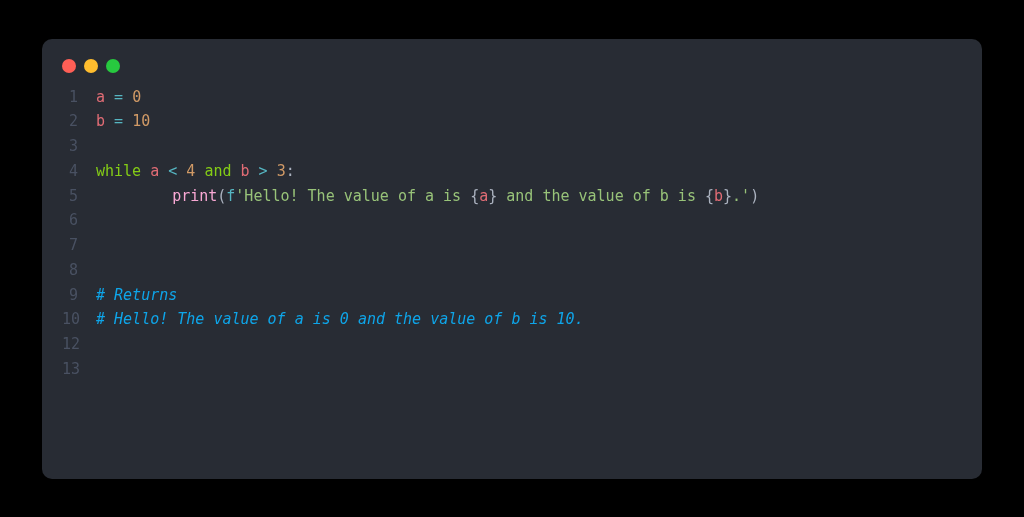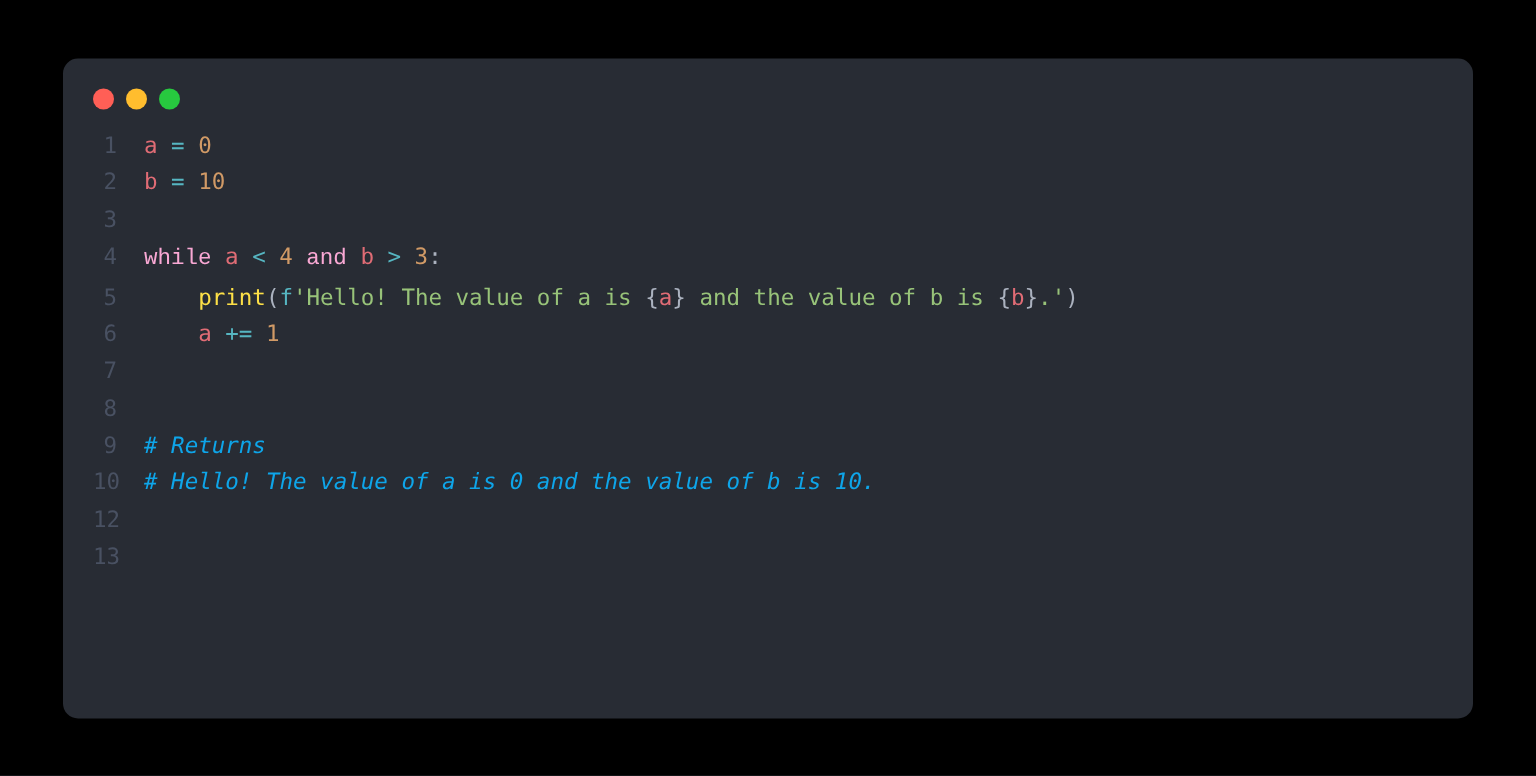--- a/index.html
+++ b/index.html
@@ -51,22 +51,22 @@
     padding-right: 18px;
     user-select: none;
     flex-shrink: 0;
   }
   .code-content {
     color: #abb2bf;
   }
   .tk-var { color: #e06c75; }
   .tk-op { color: #56b6c2; }
   .tk-num { color: #d19a66; }
-  .tk-kw { color: #f9a8d4; font-family: Liberation Mono, monospace; }
-  .tk-func { color: #fde047; }
+  .tk-kw { color: #84cc16; }
+  .tk-func { color: #f9a8d4; margin-left: 40px; }
   .tk-str { color: #98c379; }
   .tk-strprefix { color: #56b6c2; }
   .tk-interp { color: #e06c75; }
   .tk-punct { color: #abb2bf; }
   .tk-comment { color: #0ea5e9; font-style: italic; }
   .tk-plain { color: #abb2bf; }
 </style>
 </head>
 <body>
 
@@ -75,21 +75,21 @@
     <div class="dot red"></div>
     <div class="dot yellow"></div>
     <div class="dot green"></div>
   </div>
   <div class="code" id="code">
       <div class="line"><span class="lineno">1</span><span class="code-content"><span class="tk-var">a</span><span class="tk-plain"> </span><span class="tk-op">=</span><span class="tk-plain"> </span><span class="tk-num">0</span></span></div>
       <div class="line"><span class="lineno">2</span><span class="code-content"><span class="tk-var">b</span><span class="tk-plain"> </span><span class="tk-op">=</span><span class="tk-plain"> </span><span class="tk-num">10</span></span></div>
       <div class="line"><span class="lineno">3</span><span class="code-content">&nbsp;</span></div>
       <div class="line"><span class="lineno">4</span><span class="code-content"><span class="tk-kw">while</span><span class="tk-plain"> </span><span class="tk-var">a</span><span class="tk-plain"> </span><span class="tk-op">&lt;</span><span class="tk-plain"> </span><span class="tk-num">4</span><span class="tk-plain"> </span><span class="tk-kw">and</span><span class="tk-plain"> </span><span class="tk-var">b</span><span class="tk-plain"> </span><span class="tk-op">&gt;</span><span class="tk-plain"> </span><span class="tk-num">3</span><span class="tk-punct">:</span></span></div>
       <div class="line"><span class="lineno">5</span><span class="code-content"><span class="tk-plain">    </span><span class="tk-func">print</span><span class="tk-punct">(</span><span class="tk-strprefix">f</span><span class="tk-str">'Hello! The value of a is </span><span class="tk-punct">{</span><span class="tk-interp">a</span><span class="tk-punct">}</span><span class="tk-str"> and the value of b is </span><span class="tk-punct">{</span><span class="tk-interp">b</span><span class="tk-punct">}</span><span class="tk-str">.'</span><span class="tk-punct">)</span></span></div>
-      <div class="line"><span class="lineno">6</span><span class="code-content"><span class="tk-plain">    </span><span class="tk-var">a</span><span class="tk-plain"> </span><span class="tk-op">+=</span><span class="tk-plain"> </span><span class="tk-num">1</span></span></div>
+      <div class="line"><span class="lineno">6</span></div>
       <div class="line"><span class="lineno">7</span></div>
       <div class="line"><span class="lineno">8</span><span class="code-content">&nbsp;</span></div>
       <div class="line"><span class="lineno">9</span><span class="code-content"><span class="tk-comment"># Returns</span></span></div>
       <div class="line"><span class="lineno">10</span><span class="code-content"><span class="tk-comment"># Hello! The value of a is 0 and the value of b is 10.</span></span></div>
       <div class="line"><span class="lineno">12</span></div>
       <div class="line"><span class="lineno">13</span></div>
     </div>
 </div>
 
 </body></html>

